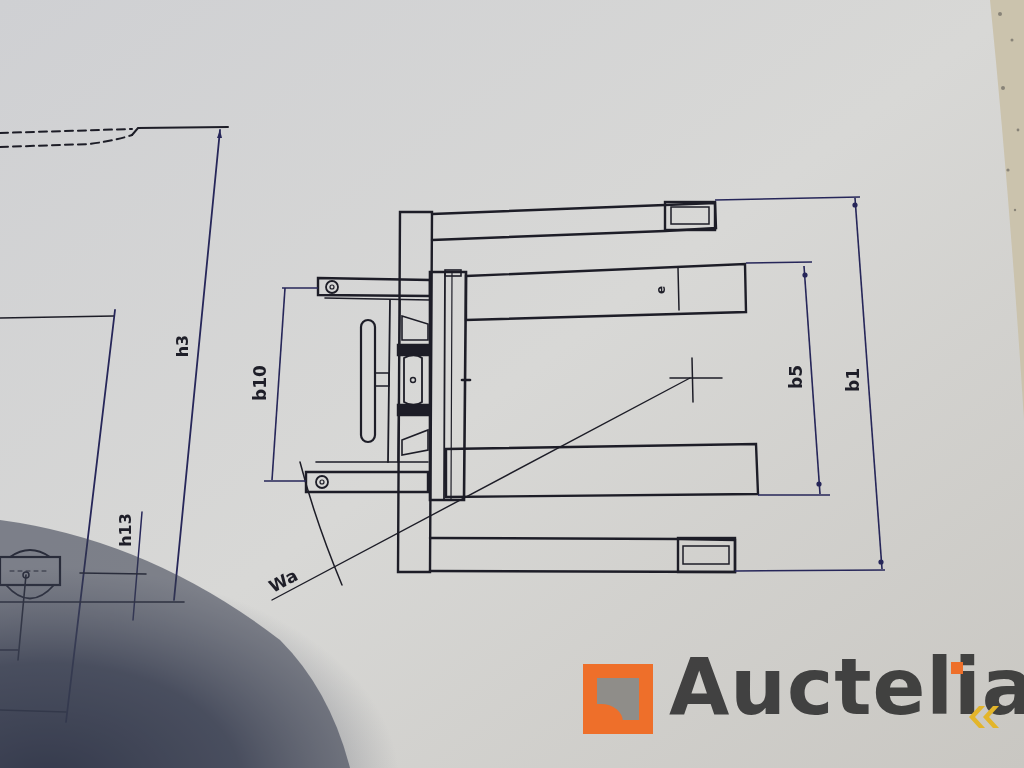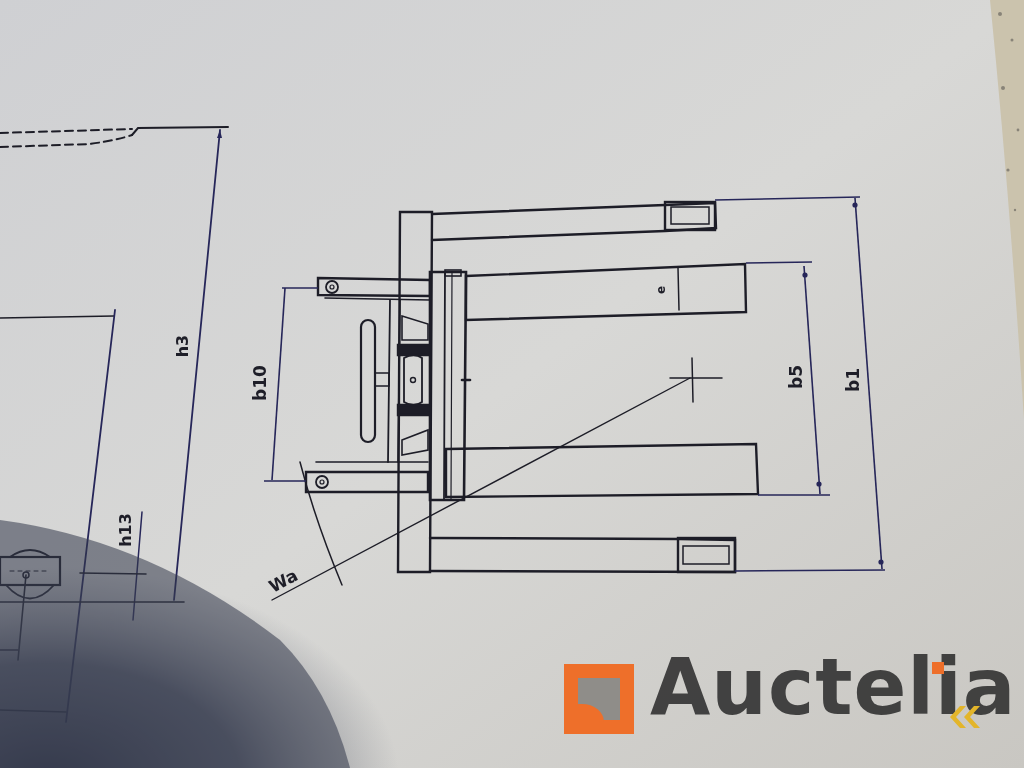--- a/index.html
+++ b/index.html
@@ -9,21 +9,21 @@
       font-family: "DejaVu Sans", sans-serif;
     }
     #scene { position: absolute; left: 0; top: 0; width: 1024px; height: 768px; }
     .paper-bg { position: absolute; left: 0; top: 0; width: 1024px; height: 768px; }
     .dim-label {
       font-family: "DejaVu Sans", sans-serif;
       font-weight: bold;
       fill: #1e1e28;
     }
     .watermark {
-      position: absolute; left: 562px; top: 660px; width: 440px; height: 80px; text-decoration: underline;
+      position: absolute; left: 581px; top: 660px; width: 440px; height: 80px; text-decoration: underline;
     }
     .wm-logo-box {
       position: absolute; left: 2px; top: 4px; width: 70px; height: 70px;
       background: #ee6f2a;
     }
     .wm-logo-inner {
       position: absolute; left: 14px; top: 14px; width: 42px; height: 42px;
       background: #8f8d89;
     }
     .wm-logo-notch {

